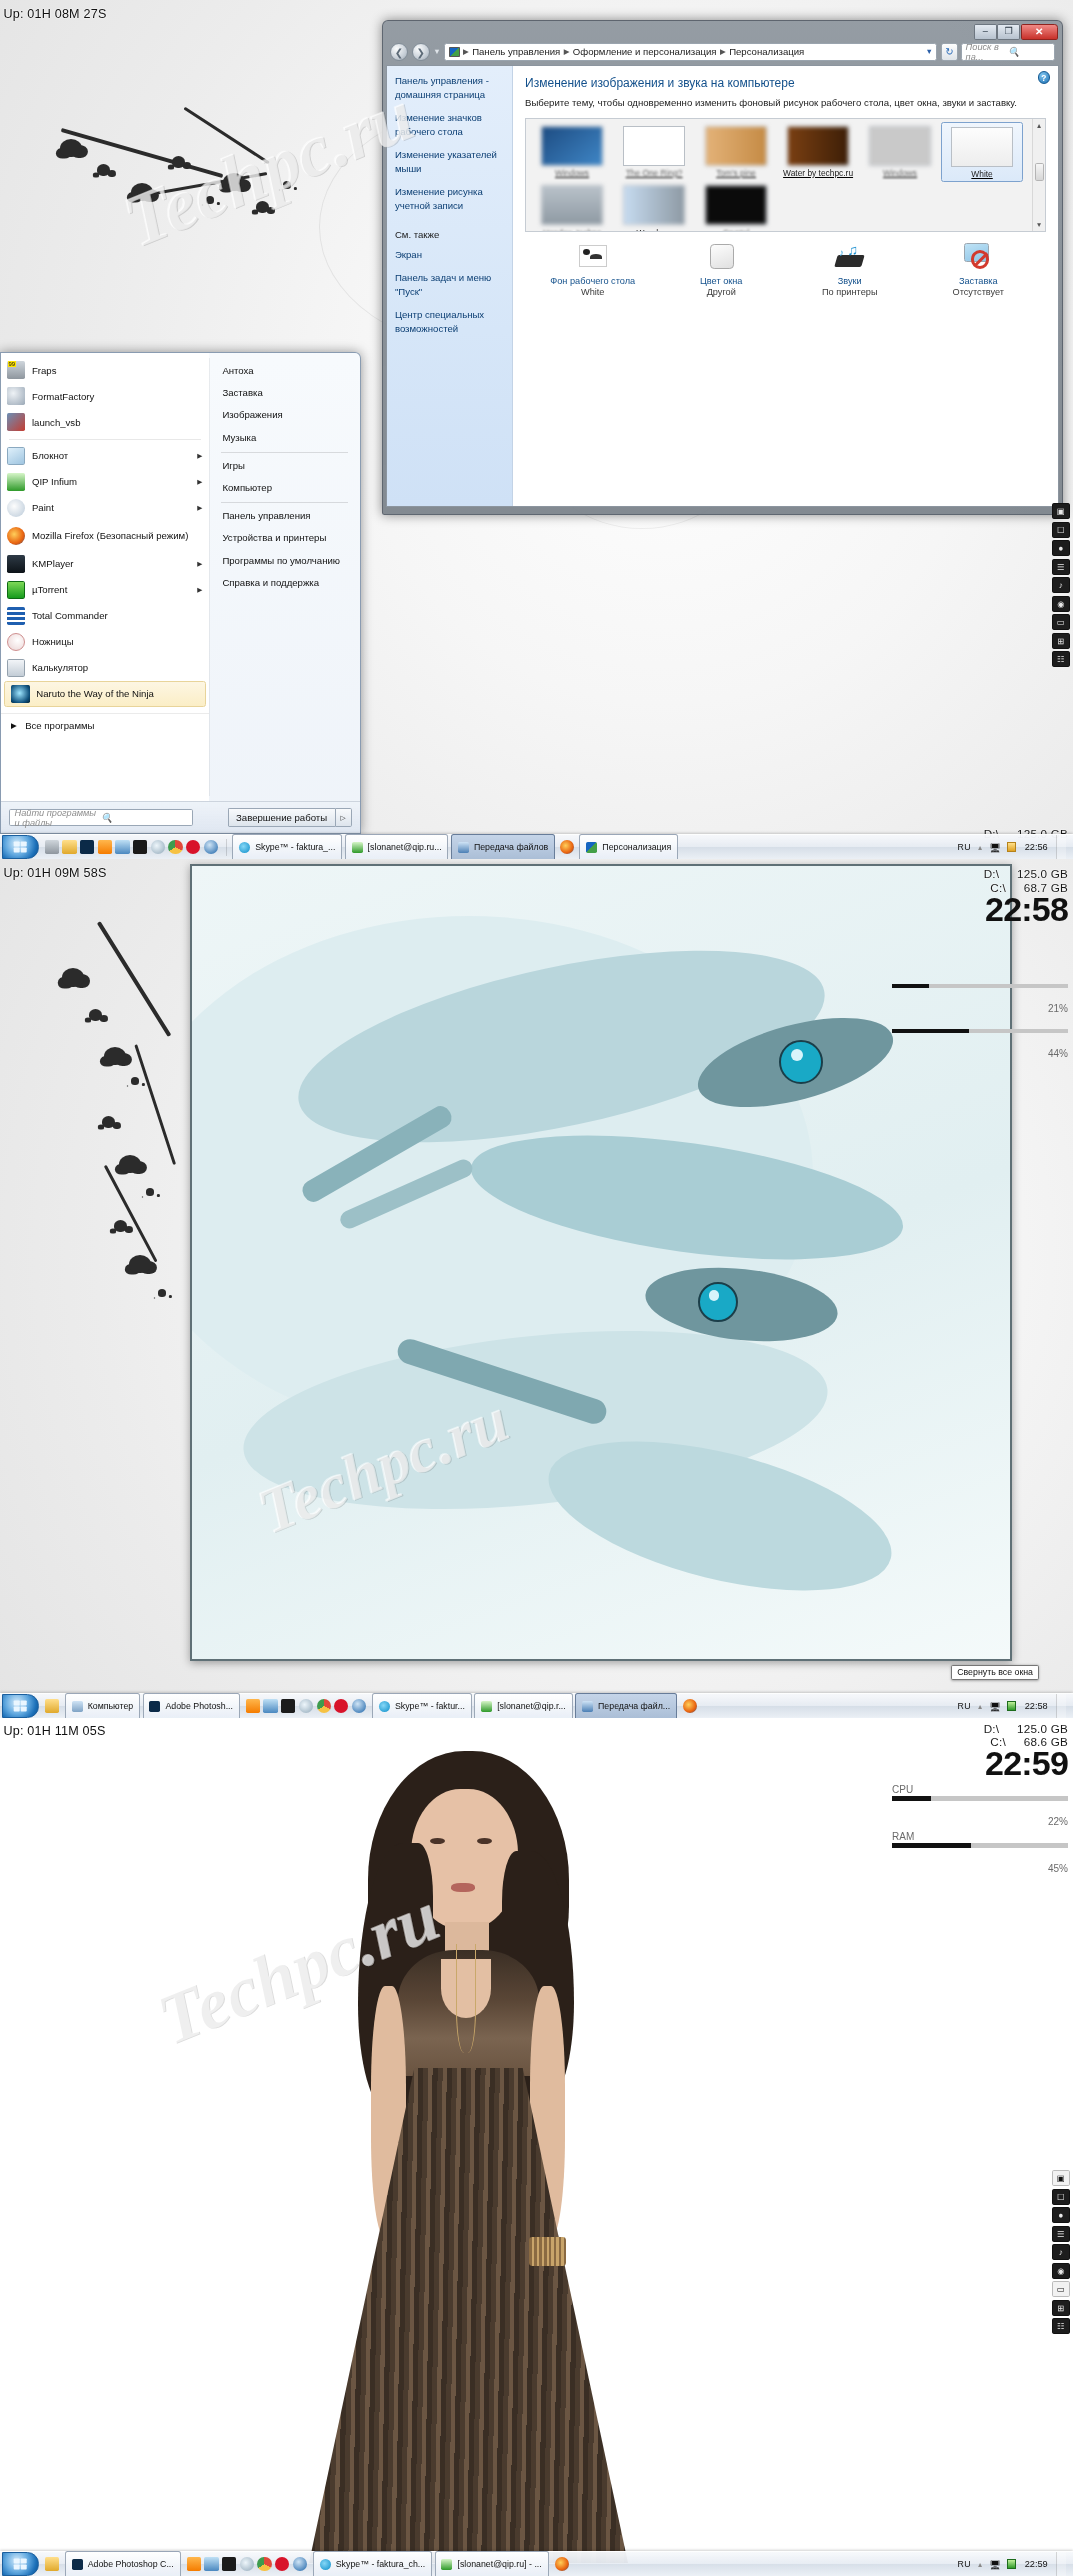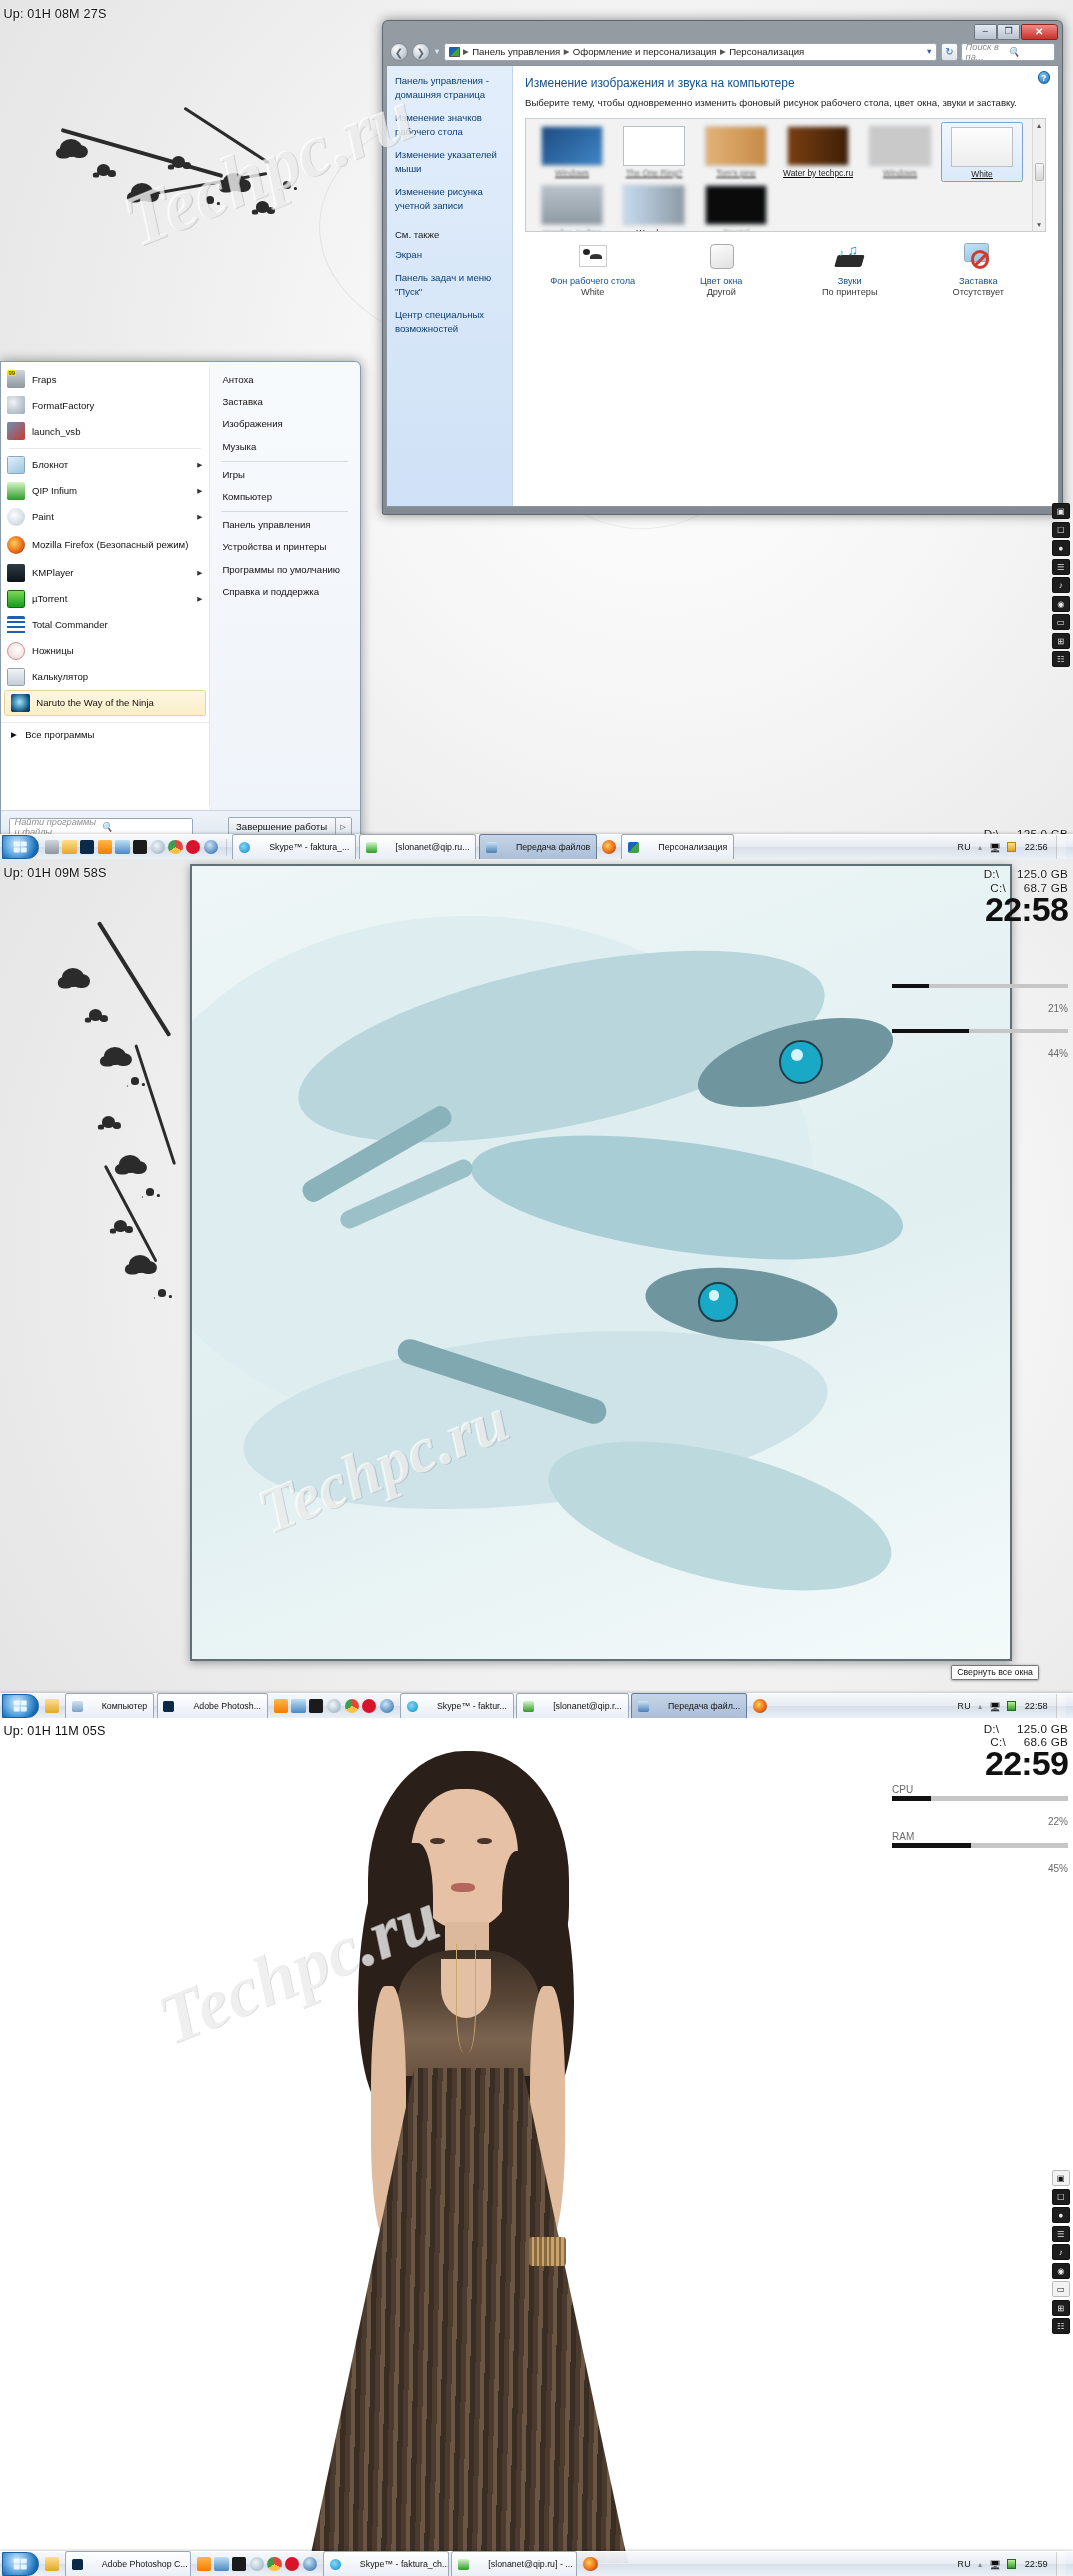--- a/index.html
+++ b/index.html
@@ -243,21 +243,21 @@
     background:radial-gradient(circle at 40% 35%, #d6ecfb 0%, #62a9e0 45%, #1b6fb8 75%, #0d4e8a 100%);
     border:0.8px solid #1b5f9e; position:relative;
   }
   .startorb .flag { position:absolute;left:50%;top:50%;transform:translate(-50%,-50%);
     width:12.6px;height:11px;display:grid;grid-template-columns:1fr 1fr;grid-template-rows:1fr 1fr;gap:1.3px; }
   .startorb .flag i { background:#eaf6ff;border-radius:0.8px;display:block; }
   .tb-quick { display:flex;align-items:center;gap:3.4px;padding:0 3.4px; }
   .tb-ico { width:14.3px;height:14.3px;border-radius:1.7px;position:relative;overflow:hidden;flex:0 0 14.3px; }
   .tb-div { width:0.8px;height:17px;background:rgba(0,0,0,.14);margin:0 2.5px; }
   .tb-btn {
-    height:27px;display:flex;align-items:center;gap:19px;padding:0 5.9px;
+    height:27px;display:flex;align-items:center;gap:5px;padding:0 5.9px;
     border:0.8px solid rgba(120,135,155,.7);border-radius:2.5px;
     background:linear-gradient(180deg,rgba(255,255,255,.95),rgba(232,238,246,.95));
     font-size:8.8px;color:#111;white-space:nowrap;max-width:126px;overflow:hidden;
   }
   .tb-btn.active {
     background:linear-gradient(180deg,rgba(196,212,232,.98),rgba(168,188,213,.98));
     border-color:rgba(96,118,146,.9);
   }
   .tb-tray { margin-left:auto;display:flex;align-items:center;gap:5.9px;padding:0 5px;font-size:8.8px;color:#111; }
   .tb-tray .lang { font-size:8.8px;letter-spacing:0.3px; }
@@ -478,21 +478,21 @@
               </div>
               <div class="blabel">Заставка</div>
               <div class="bvalue">Отсутствует</div>
             </div>
           </div>
         </div>
       </div>
     </div>
   </div>
 
-  <div class="startmenu" style="bottom:16px;">
+  <div class="startmenu" style="bottom:25px;">
     <div class="sm-top">
       <div class="sm-left">
 
         <div class="sm-item">
           <div class="ico" style="background:linear-gradient(180deg,#cfd6dc,#8e969e);">
             <span style="position:absolute;left:0.8px;top:0;font-size:5.9px;background:#ffe400;color:#111;padding:0 0.8px;">99</span>
           </div>
           <span>Fraps</span>
         </div>
 

